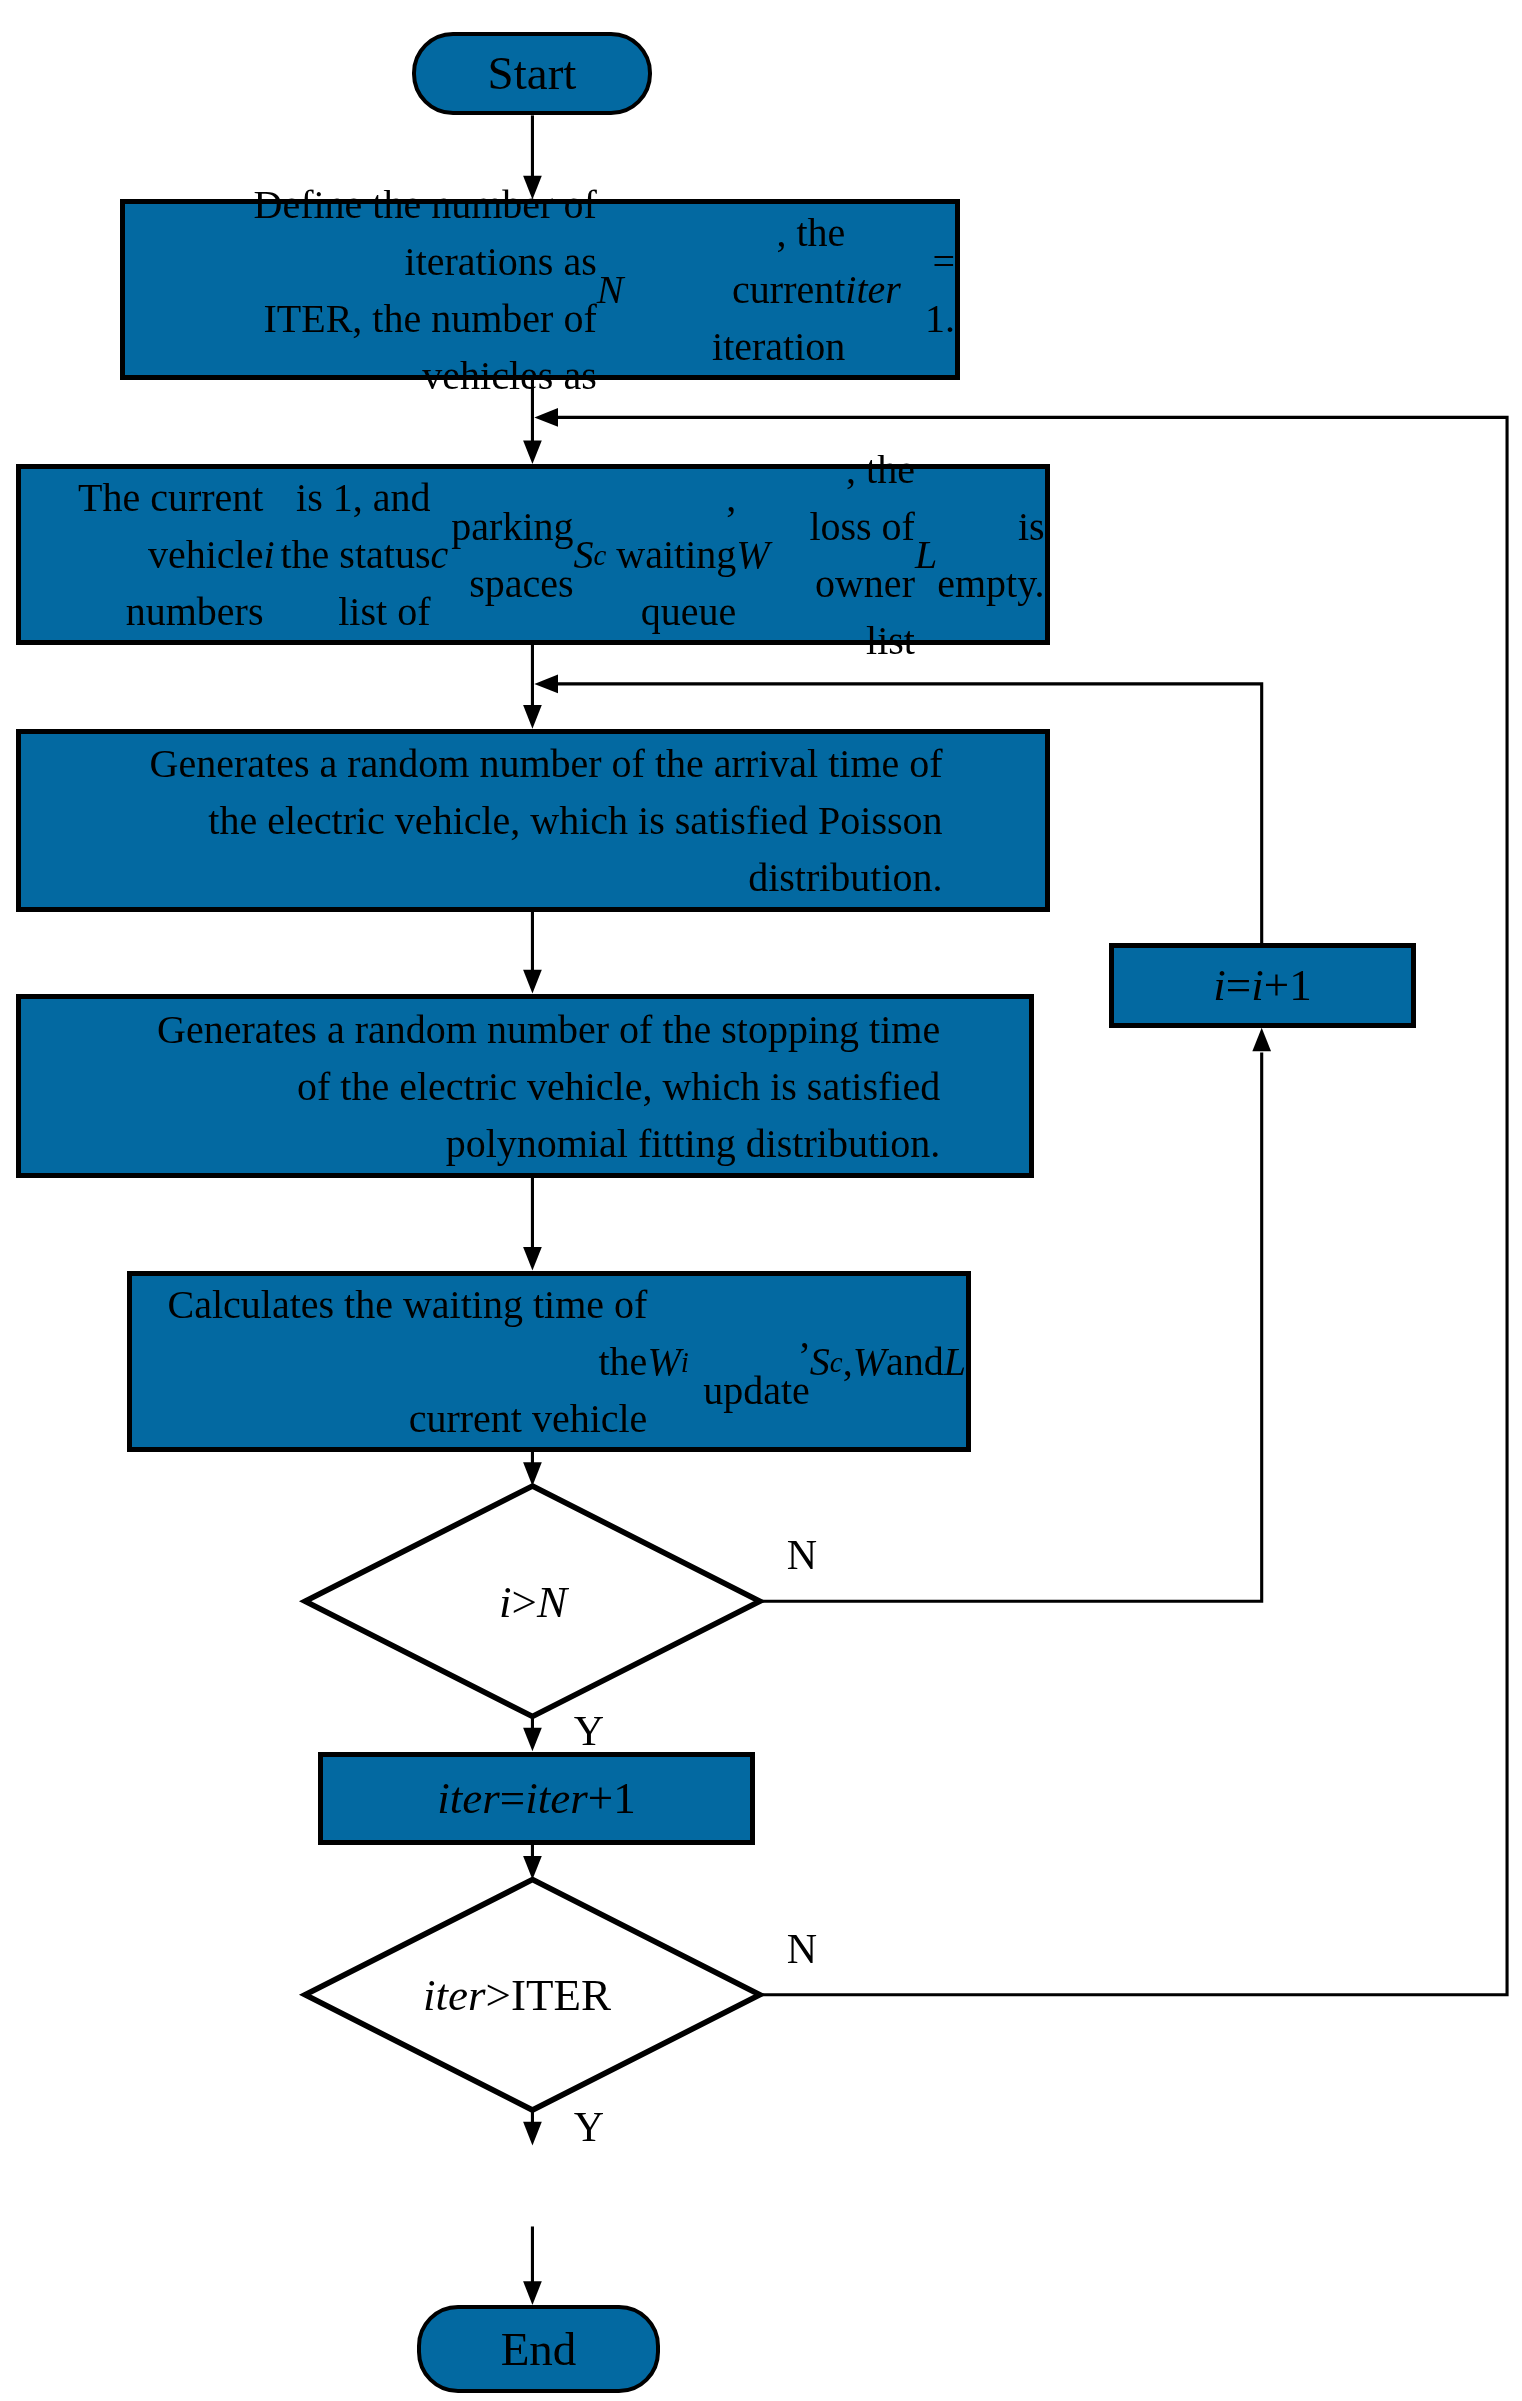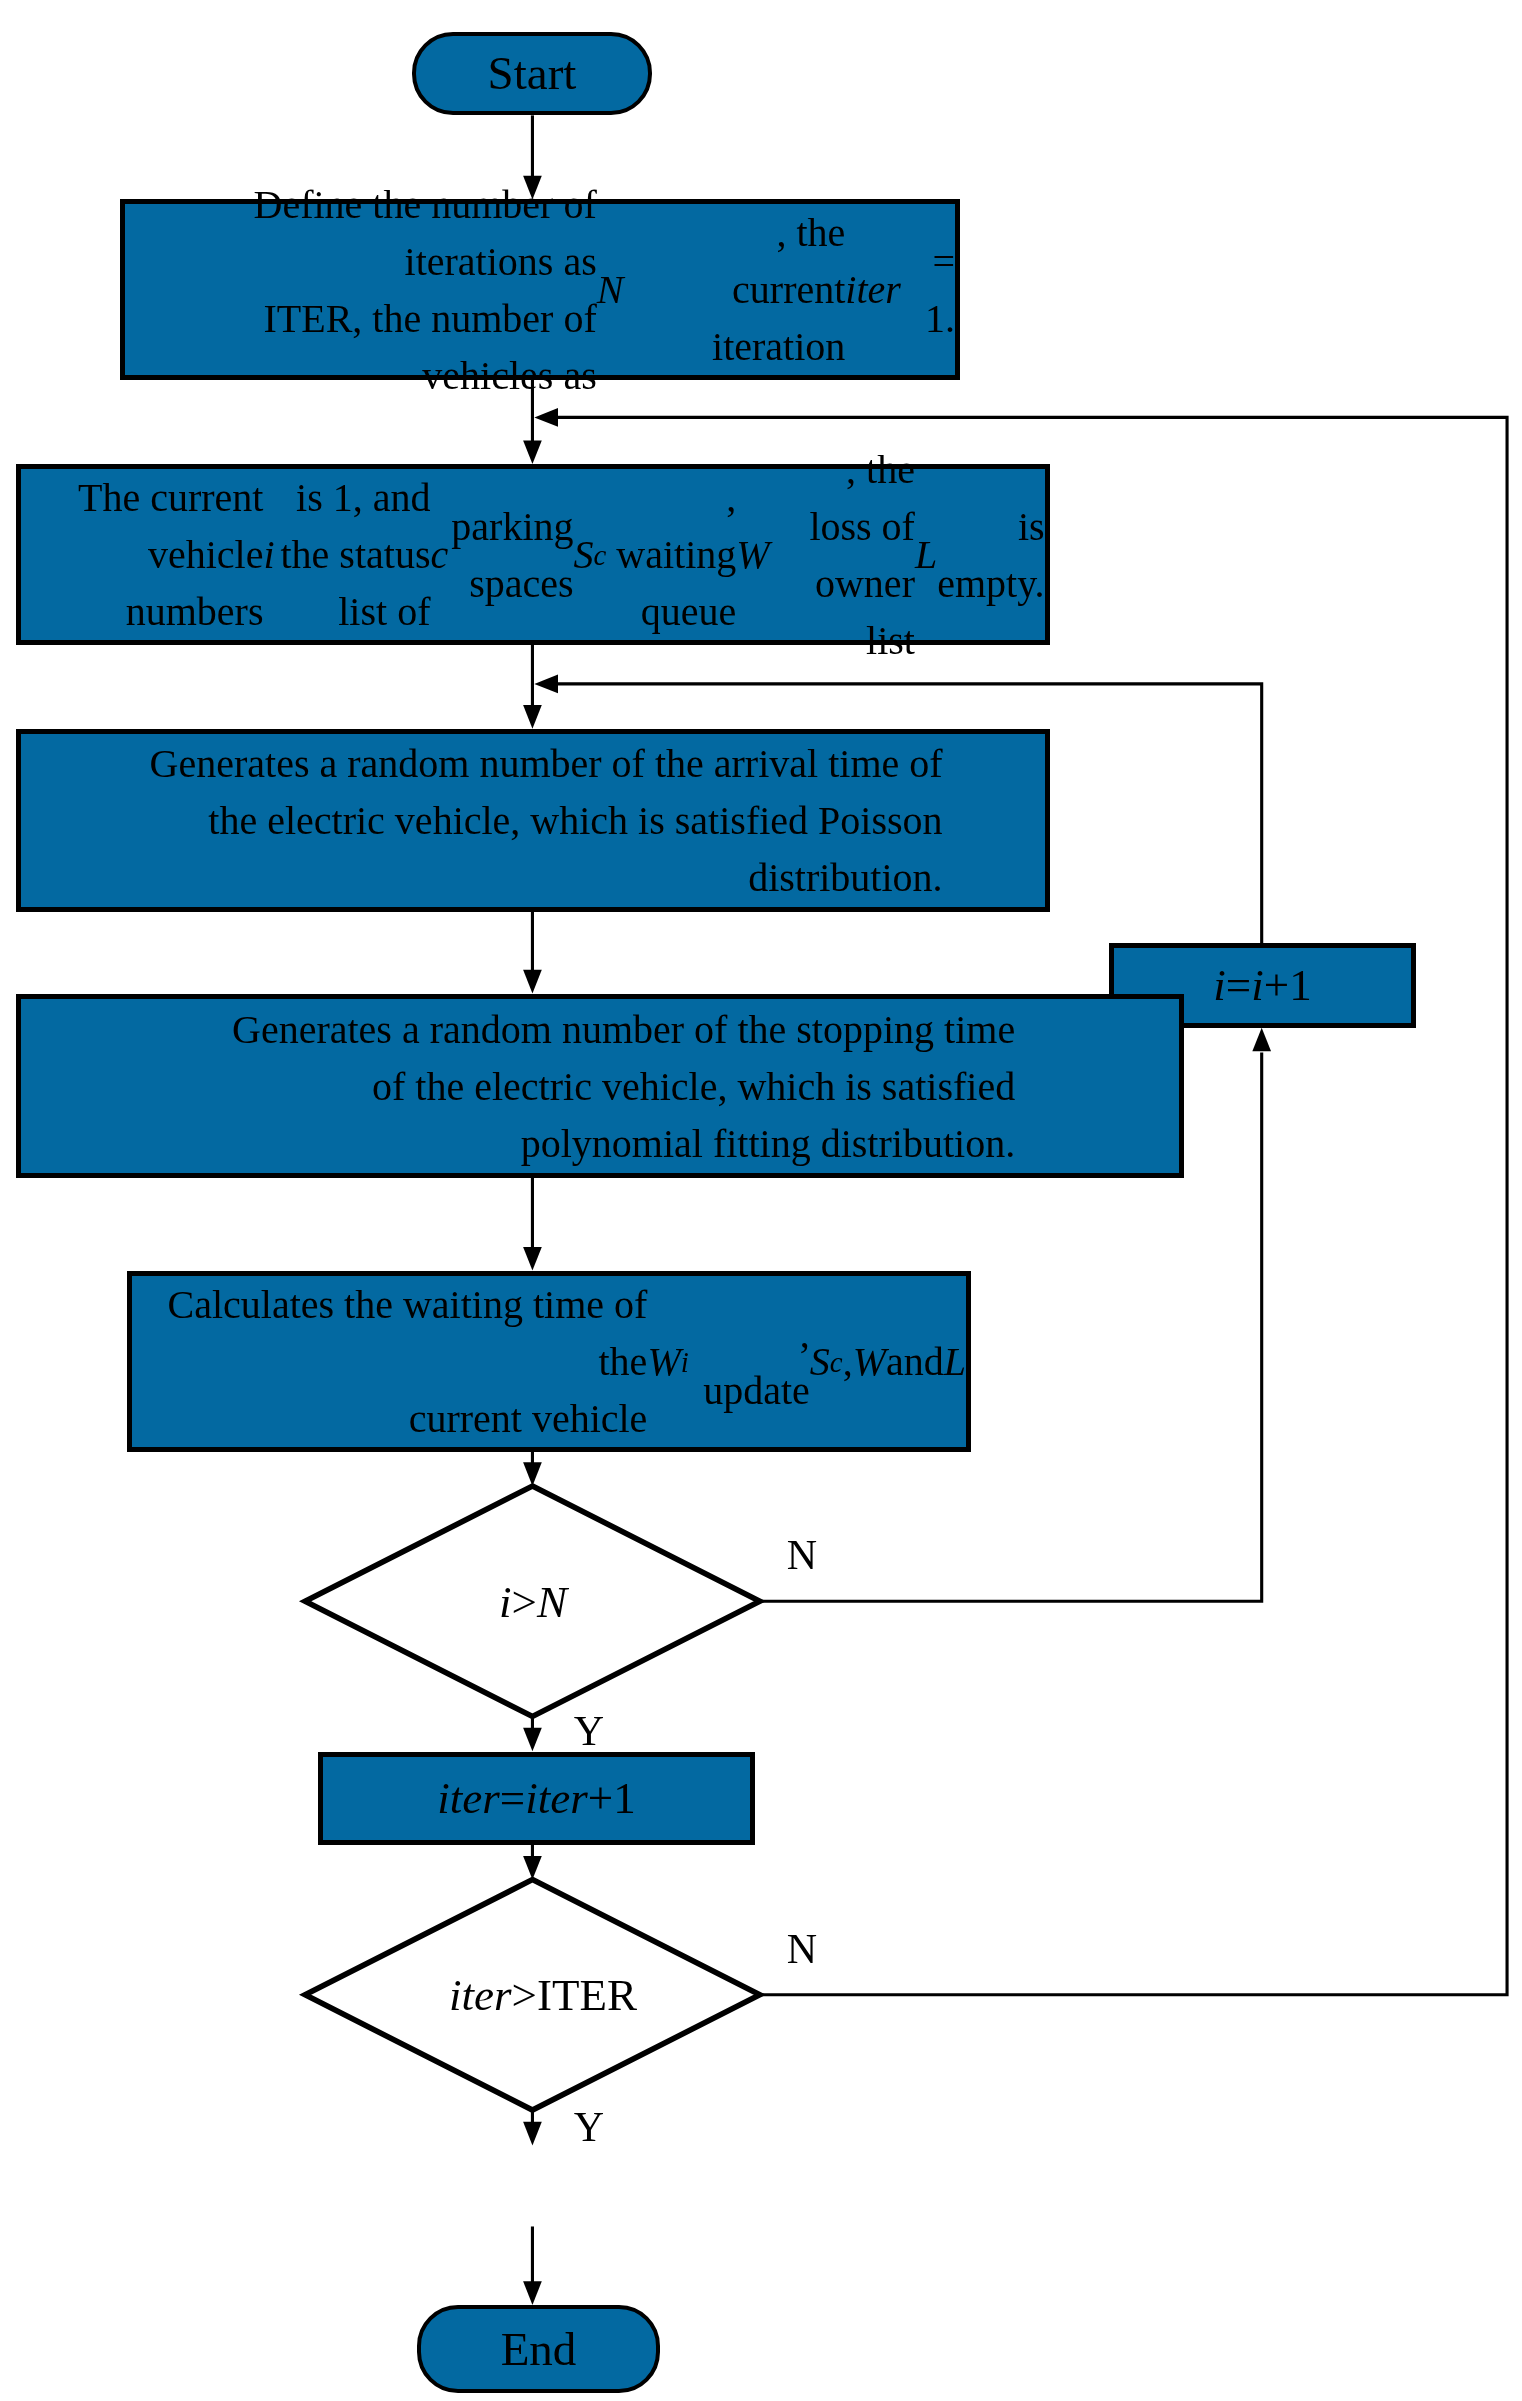--- a/index.html
+++ b/index.html
@@ -113,33 +113,33 @@
   <div class="node process" style="left:15.6px; top:464px; width:1034px; height:181px;">The current vehicle numbers <i>i</i> is 1, and the status
 list of <i>c</i> parking spaces <i>S</i><sub><i>c</i></sub>, waiting queue <i>W</i>, the
 loss of owner list <i>L</i> is empty.</div>
 
   <div class="node process" style="left:15.6px; top:729px; width:1034px; height:183px;padding-left:27px;">Generates a random number of the arrival time of
 the electric vehicle, which is satisfied Poisson
 distribution.</div>
 
   <div class="node compact" style="left:1109px; top:943px; width:307px; height:85px;"><i>i</i> = <i>i</i> +1</div>
 
-  <div class="node process" style="left:15.6px; top:994px; width:1168px; height:184px;padding-left:48px;">Generates a random number of the stopping time
+  <div class="node process" style="left:15.6px; top:994px; width:1018px; height:184px;padding-left:48px;">Generates a random number of the stopping time
 of the electric vehicle, which is satisfied
 polynomial fitting distribution.</div>
 
   <div class="node process" style="left:118px; top:1271px; width:844px; height:181px;margin-left:9px;">Calculates the waiting time of the
 current vehicle <i>W</i><sub><i>i</i></sub>, update <i>S</i><sub><i>c</i></sub>, <i>W</i> and <i>L</i></div>
 
   <div class="node compact" style="left:318px; top:1752px; width:437px; height:93px;"><i>iter</i> = <i>iter</i> +1</div>
 
 
   <div class="decision-label" style="left:533px; top:1602px;"><i>i</i>&gt;<i>N</i></div>
 
-  <div class="decision-label" style="left:543px; top:1995px;"><i>iter</i>&gt;ITER</div>
+  <div class="decision-label" style="left:517px; top:1995px;"><i>iter</i>&gt;ITER</div>
 
   <div class="edge-label" style="left:802px; top:1555px;">N</div>
 
   <div class="edge-label" style="left:589px; top:1731px;">Y</div>
 
   <div class="edge-label" style="left:802px; top:1949px;">N</div>
 
   <div class="edge-label" style="left:589px; top:2127px;">Y</div>
 
 </div>

